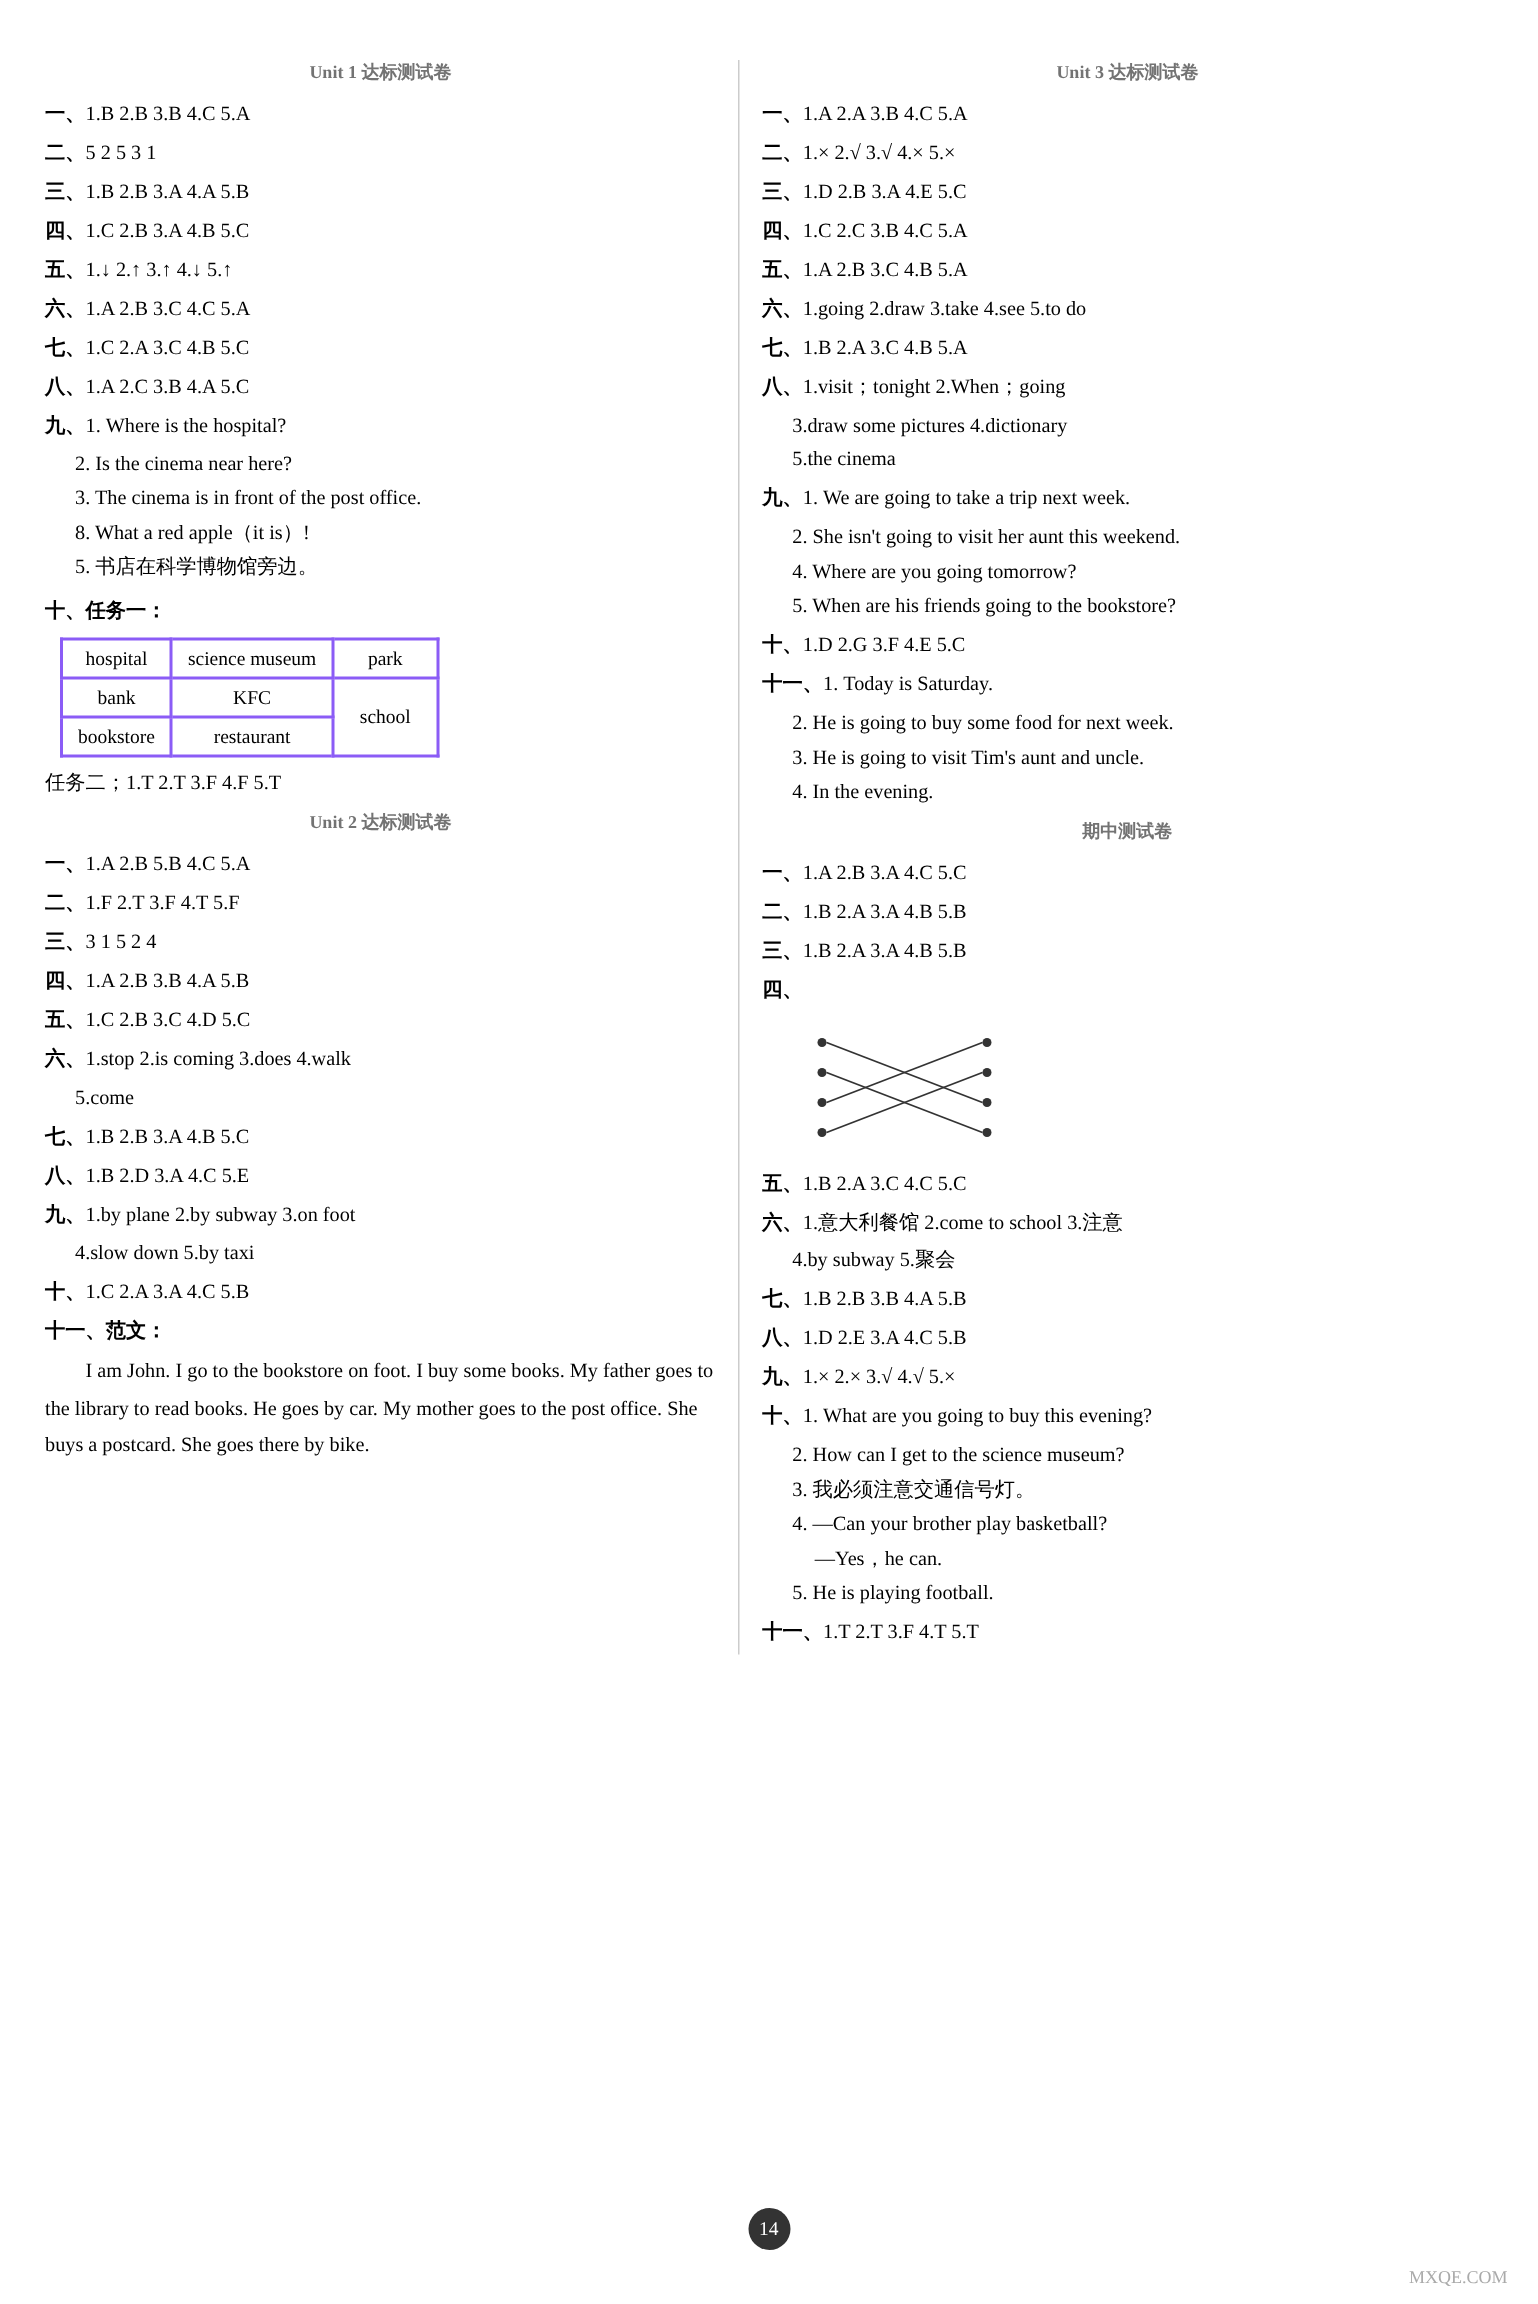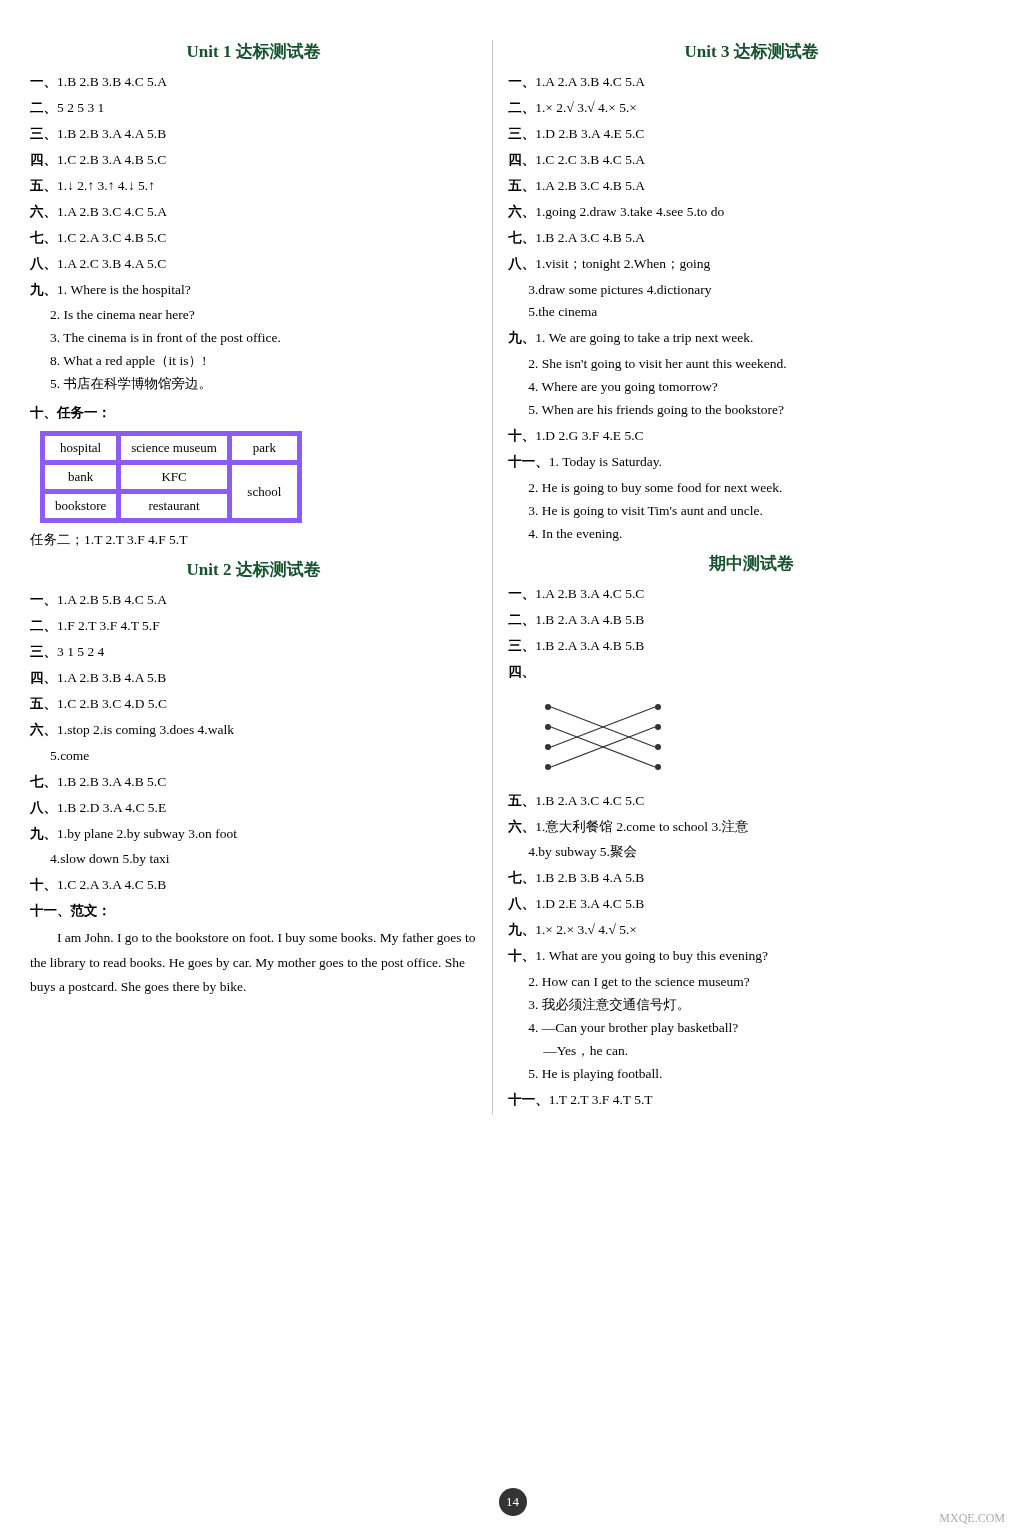--- a/index.html
+++ b/index.html
@@ -22,22 +22,22 @@
       width: 48%;
       padding-right: 15px;
       border-right: 1px solid #ccc;
     }
     .right-col {
       width: 52%;
       padding-left: 15px;
     }
     .unit-title {
       text-align: center;
-      color: #14532d;
-      font-size: 17px;
+      color: #737373;
+      font-size: 12px;
       font-weight: bold;
       margin-bottom: 8px;
     }
     .section-line {
       margin: 3px 0;
       line-height: 1.7;
       font-size: 13.5px;
     }
     .indent {
       margin-left: 20px;
@@ -51,28 +51,28 @@
     }
     .bold {
       font-weight: bold;
     }
     table.map-table {
       border-collapse: collapse;
       margin: 6px 0 6px 10px;
       font-size: 13px;
     }
     table.map-table td {
-      border: 5px solid #8b5cf6;
+      border: 2px solid #8b5cf6;
       padding: 4px 10px;
       text-align: center;
       min-width: 70px;
     }
     .page-num {
       position: absolute;
-      bottom: 20px;
+      bottom: 36px;
       left: 50%;
       transform: translateX(-50%);
       background: #333;
       color: #fff;
       border-radius: 50%;
       width: 28px;
       height: 28px;
       display: flex;
       align-items: center;
       justify-content: center;

